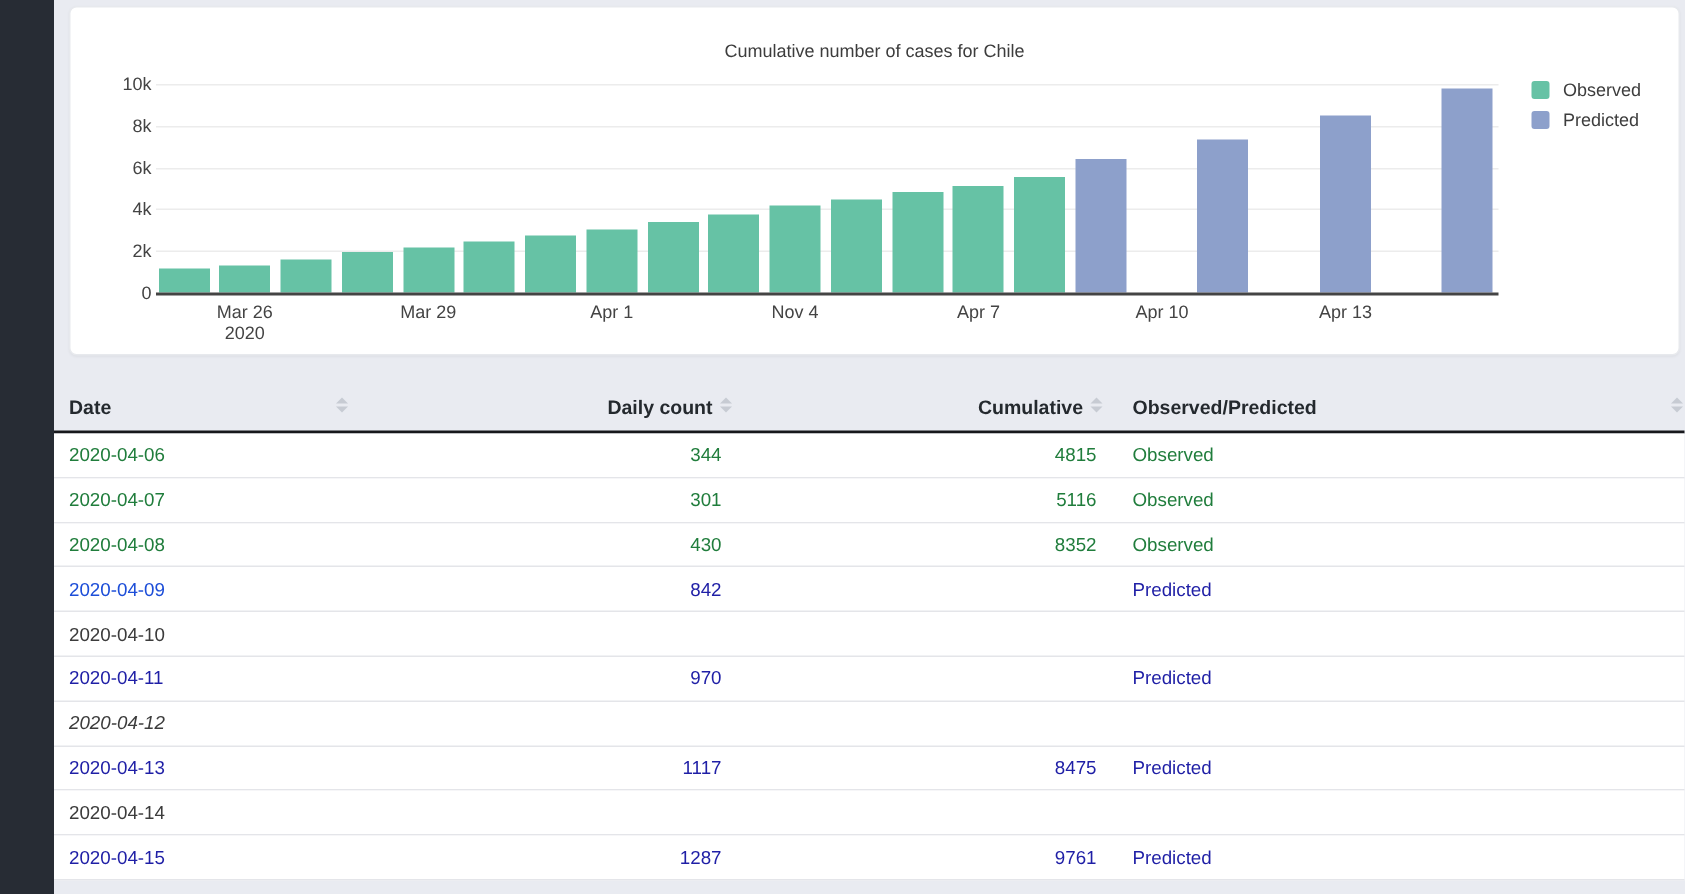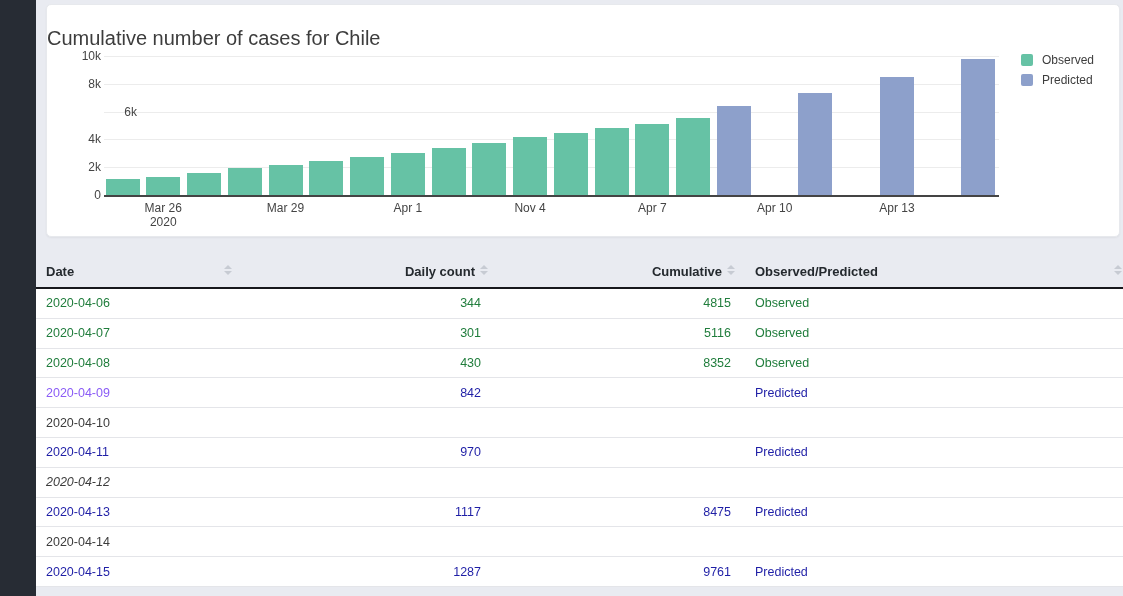--- a/index.html
+++ b/index.html
@@ -8,22 +8,22 @@
     background:#e9ebf1;
     font-family:"Liberation Sans",sans-serif;
   }
   .sidebar{position:absolute;left:0;top:0;width:36px;height:596px;background:#272c34}
   
   .chart-card{
     position:absolute;left:46px;top:4px;width:1074px;height:233px;
     background:#ffffff;border:1px solid #e7e9ed;border-radius:5px;
     box-shadow:0 1px 2px rgba(0,0,0,.05);box-sizing:border-box;
   }
-  .chart-title{position:absolute;top:22px;left:0;width:100%;
-    font-size:20px;color:#3d3d3d}
+  .chart-title{position:absolute;top:22px;left:0;width:100%;text-align:center;
+    font-size:12px;color:#3d3d3d}
   .plot{position:absolute;left:0;top:0;width:100%;height:100%}
   .gridline{position:absolute;height:1px;background:#ececec}
   .axisline{position:absolute;height:2px;background:#444}
   .ylab{position:absolute;left:0;width:54px;text-align:right;font-size:12px;color:#444;line-height:12px}
   .bar{position:absolute}
   .xlab{position:absolute;text-align:center;font-size:12px;color:#444;line-height:14px}
   .legend{position:absolute;left:974px;top:48px}
   .lrow{display:flex;align-items:center;margin-bottom:6px;cursor:pointer}
   .swatch{width:12px;height:12px;border-radius:2px;margin-right:9px}
   .ltext{font-size:12px;color:#3d3d3d}
@@ -52,21 +52,21 @@
 
 <div class="chart-card">
   <div class="chart-title">Cumulative number of cases for Chile</div>
   <div class="plot" id="plot">
       <div class="ylab" style="top: 184px;">0</div>
       <div class="gridline" style="left: 57px; width: 895px; top: 162.2px;"></div>
       <div class="ylab" style="top: 156.2px;">2k</div>
       <div class="gridline" style="left: 57px; width: 895px; top: 134.4px;"></div>
       <div class="ylab" style="top: 128.4px;">4k</div>
       <div class="gridline" style="left: 57px; width: 895px; top: 106.6px;"></div>
-      <div class="ylab" style="top: 100.6px; margin-left: 36px;">6k</div>
+      <div class="ylab" style="top: 100.6px;">6k</div>
       <div class="gridline" style="left: 57px; width: 895px; top: 78.8px;"></div>
       <div class="ylab" style="top: 72.8px;">8k</div>
       <div class="gridline" style="left: 57px; width: 895px; top: 51px;"></div>
       <div class="ylab" style="top: 45px;">10k</div>
       <div class="bar" style="left: 58.5px; width: 34px; top: 174.126px; height: 15.8738px; background: rgb(102, 194, 165);"></div>
       <div class="bar" style="left: 99.26px; width: 34px; top: 171.847px; height: 18.1534px; background: rgb(102, 194, 165);"></div>
       <div class="bar" style="left: 140.02px; width: 34px; top: 167.621px; height: 22.379px; background: rgb(102, 194, 165);"></div>
       <div class="bar" style="left: 180.78px; width: 34px; top: 163.465px; height: 26.5351px; background: rgb(102, 194, 165);"></div>
       <div class="bar" style="left: 221.54px; width: 34px; top: 160.268px; height: 29.7321px; background: rgb(102, 194, 165);"></div>
       <div class="bar" style="left: 262.3px; width: 34px; top: 155.959px; height: 34.0411px; background: rgb(102, 194, 165);"></div>
@@ -156,21 +156,21 @@
         <div class="tcell right" style="left: 514px; width: 181px; color: rgb(32, 125, 60);">5116</div>
         <div class="tcell" style="left: 719px; color: rgb(32, 125, 60);">Observed</div>
       </div>
       <div class="trow odd">
         <div class="tcell" style="left: 10px; color: rgb(32, 125, 60);">2020-04-08</div>
         <div class="tcell right" style="left: 264px; width: 181px; color: rgb(32, 125, 60);">430</div>
         <div class="tcell right" style="left: 514px; width: 181px; color: rgb(32, 125, 60);">8352</div>
         <div class="tcell" style="left: 719px; color: rgb(32, 125, 60);">Observed</div>
       </div>
       <div class="trow even">
-        <div class="tcell" style="left: 10px; color: #8b5cf6;">2020-04-09</div>
+        <div class="tcell" style="left: 10px; color: #1d4ed8;">2020-04-09</div>
         <div class="tcell right" style="left: 264px; width: 181px; color: rgb(31, 31, 166);">842</div>
         <div class="tcell" style="left: 719px; color: rgb(31, 31, 166);">Predicted</div>
       </div>
       <div class="trow odd">
         <div class="tcell" style="left: 10px; color: rgb(60, 60, 60);">2020-04-10</div>
         <div class="tcell right" style="left: 264px; width: 181px; color: rgb(60, 60, 60);"></div>
         <div class="tcell right" style="left: 514px; width: 181px; color: rgb(60, 60, 60);"></div>
         <div class="tcell" style="left: 719px; color: rgb(60, 60, 60);"></div>
       </div>
       <div class="trow even">

